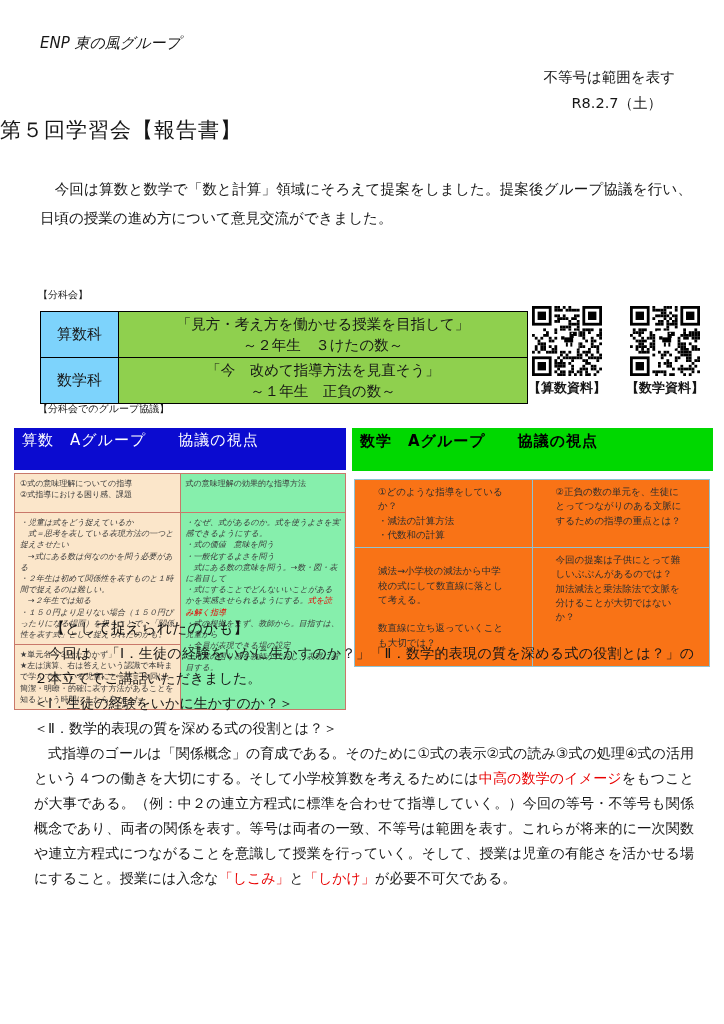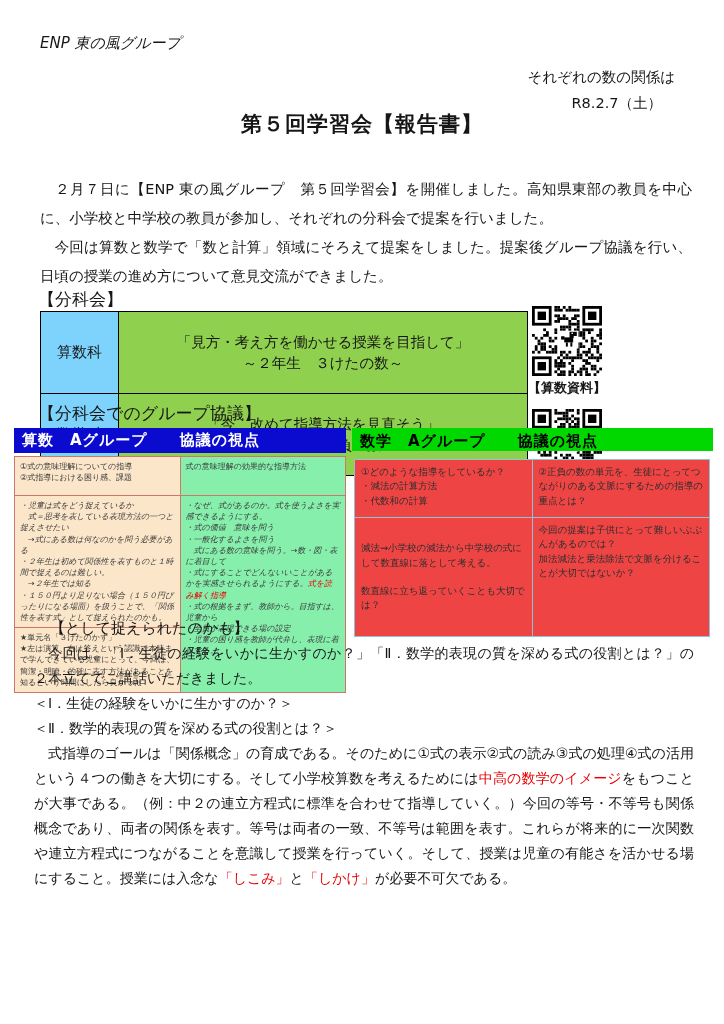--- a/index.html
+++ b/index.html
@@ -6,74 +6,73 @@
   body{
     width:724px;height:1024px;background:#ffffff;position:relative;
     font-family:"DejaVu Sans","Liberation Sans",sans-serif;
     color:#161616;overflow:hidden;
   }
   .abs{position:absolute;}
   
   .group-name{top:34px;left:40px;font-size:15px;font-style:italic;}
   .right-block{top:64px;right:49px;text-align:right;font-size:14.5px;line-height:26px;}
   .right-block .date{padding-right:13px;}
-  .doc-title{top:110px;left:0;width:100%;text-align:center;font-size:21px;font-weight:bold;letter-spacing:1px;}
+  .doc-title{top:116px;left:0;width:100%;text-align:left;font-size:21px;font-weight:normal;letter-spacing:1px;}
   
   .intro{top:175px;left:40px;width:652px;font-size:14.5px;line-height:29px;text-align:justify;}
   .intro p{margin:0;}
   
-  .sec-heading{font-size:17px;}
+  .sec-heading{font-size:10px;}
   .h-bunkakai{top:288px;left:38px;}
   .h-kyougi{top:402px;left:38px;font-family:Liberation Mono, monospace;}
   
   .subc-table{top:311px;left:40px;border-collapse:collapse;}
   .subc-table td{border:1.6px solid #000;}
   .subc-table .subj{width:75px;background:#7dd3fc;text-align:center;font-size:15px;}
-  .subc-table .ttl{width:404px;background:#8fd04e;text-align:center;font-size:14.5px;height:43px;line-height:21px;padding:19px 2px;}
-  
-  .qr-group{top:306px;left:524px;display:flex;gap:12px;flex-direction:column;}
+  .subc-table .ttl{width:404px;background:#8fd04e;text-align:center;font-size:14.5px;height:43px;line-height:21px;padding:1px 2px;}
+  
+  .qr-group{top:306px;left:524px;display:flex;gap:12px;}
   .qr-item{width:86px;text-align:center;}
   .qr-item svg{width:70px;height:70px;display:block;margin:0 auto;}
   .qr-label{font-size:13px;font-weight:bold;margin-top:3px;white-space:nowrap;}
   
   .box-sansu{top:428px;left:14px;width:332px;}
-  .box-sansu .box-header{background:#0b0bd0;color:#fff;font-size:15px;font-weight:bold;padding:3px 0 3px 8px;letter-spacing:1px;}
+  .box-sansu .box-header{background:#0b0bd0;color:#fff;font-size:15px;font-weight:normal;padding:3px 0 20px 8px;letter-spacing:1px;}
   .sansu-table{border-collapse:collapse;margin-top:3px;width:332px;table-layout:fixed;}
   .sansu-table td{border:1px solid #c9786a;vertical-align:top;font-size:8px;line-height:1.4;padding:4px 5px;color:#3a3a3a;white-space:pre-line;}
   .sansu-table .c1{width:50%;background:#fbe6ca;}
   .sansu-table .c2{width:50%;background:#86efac;}
   .sansu-table .hdr td{height:30px;}
   .row-bullets td{height:76px;font-style:italic;}
   .row-stars td{height:50px;}
   
   .box-sugaku{top:428px;left:352px;width:361px;}
-  .box-sugaku .box-header{background:#00d800;color:#000;font-size:15px;font-weight:bold;padding:4px 0 0 8px;letter-spacing:1px;}
+  .box-sugaku .box-header{background:#00d800;color:#000;font-size:15px;font-weight:bold;padding:4px 0 20px 8px;letter-spacing:1px;}
   .sugaku-table{border-collapse:collapse;margin:8px 0 0 2px;width:356px;table-layout:fixed;}
-  .sugaku-table td{border:1px solid #8fc3d4;background:#ef4444;vertical-align:top;font-size:9.5px;line-height:1.5;padding:5px 6px;color:#2e2e2e;white-space:pre-line;}
+  .sugaku-table td{border:1px solid #8fc3d4;background:#f97316;vertical-align:top;font-size:9.5px;line-height:1.5;padding:5px 23px;color:#2e2e2e;white-space:pre-line;}
   .sugaku-table .r1 td{height:47px;}
   .sugaku-table .r2 td{height:108px;}
   .sugaku-table .r2 .cell-left{vertical-align:middle;}
   
   .lecture{top:616px;left:34px;width:660px;font-size:14px;line-height:25px;text-align:justify;}
   .lecture .lec-heading{margin:0 0 0 16px;font-size:15px;}
   .lecture p{margin:0;}
   .red{color:#e80000;}
 </style>
 </head>
 <body>
 
 <div class="abs group-name">ENP 東の風グループ</div>
 <div class="abs right-block">
-  <div>それぞれの数の関係は</div>
+  <div>不等号は範囲を表す</div>
   <div class="date">R8.2.7（土）</div>
 </div>
 <div class="abs doc-title">第５回学習会【報告書】</div>
 
 <div class="abs intro">
-  <p>　２月７日に【ENP 東の風グループ　第５回学習会】を開催しました。高知県東部の教員を中心に、小学校と中学校の教員が参加し、それぞれの分科会で提案を行いました。</p>
   <p>　今回は算数と数学で「数と計算」領域にそろえて提案をしました。提案後グループ協議を行い、日頃の授業の進め方について意見交流ができました。</p>
 </div>
 
 <div class="abs sec-heading h-bunkakai">【分科会】</div>
 
 <table class="abs subc-table">
   <tbody>
       <tr>
     <td class="subj">算数科</td>
     <td class="ttl">

